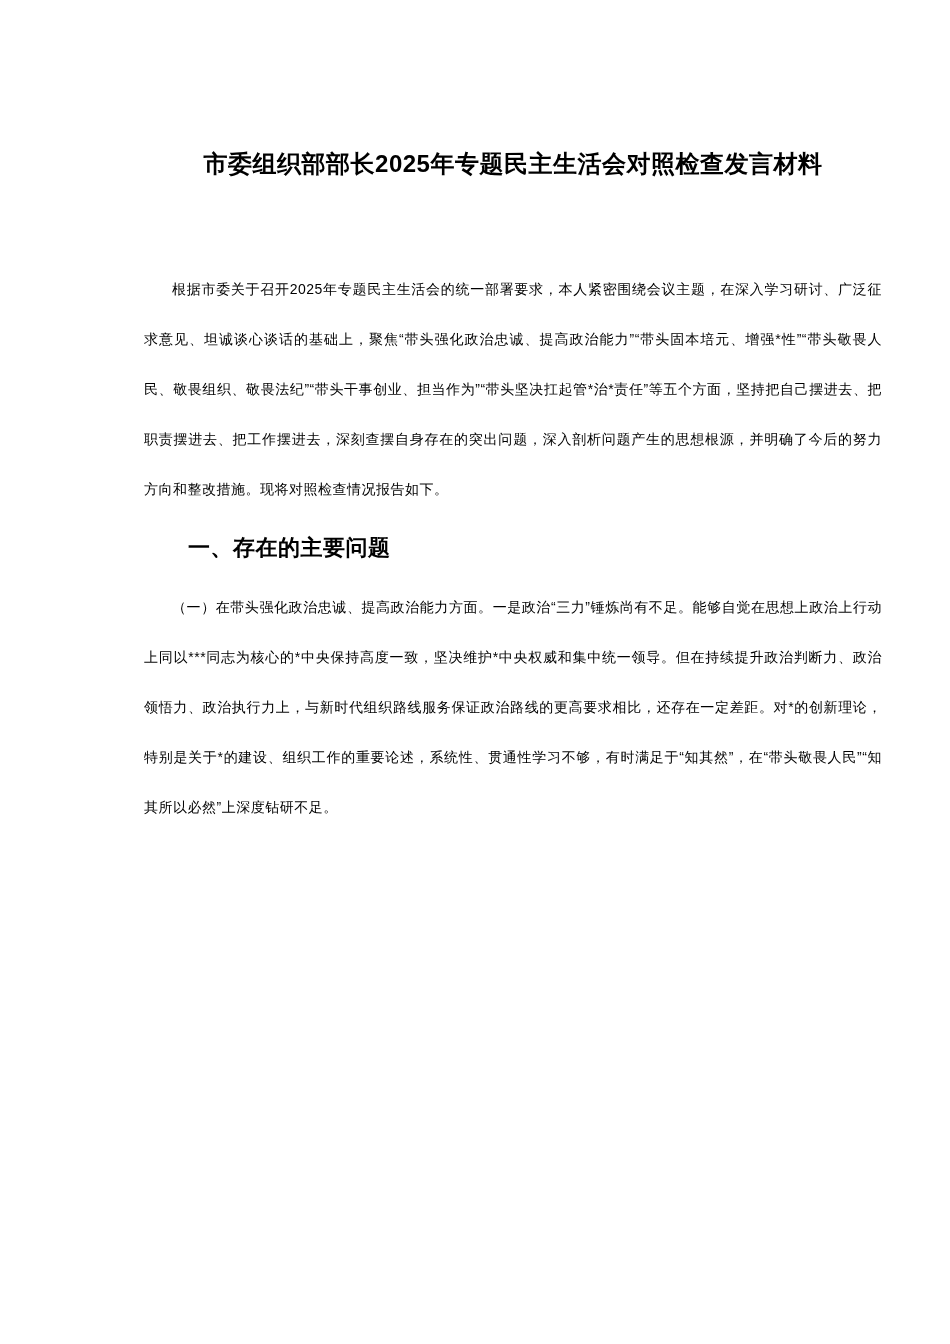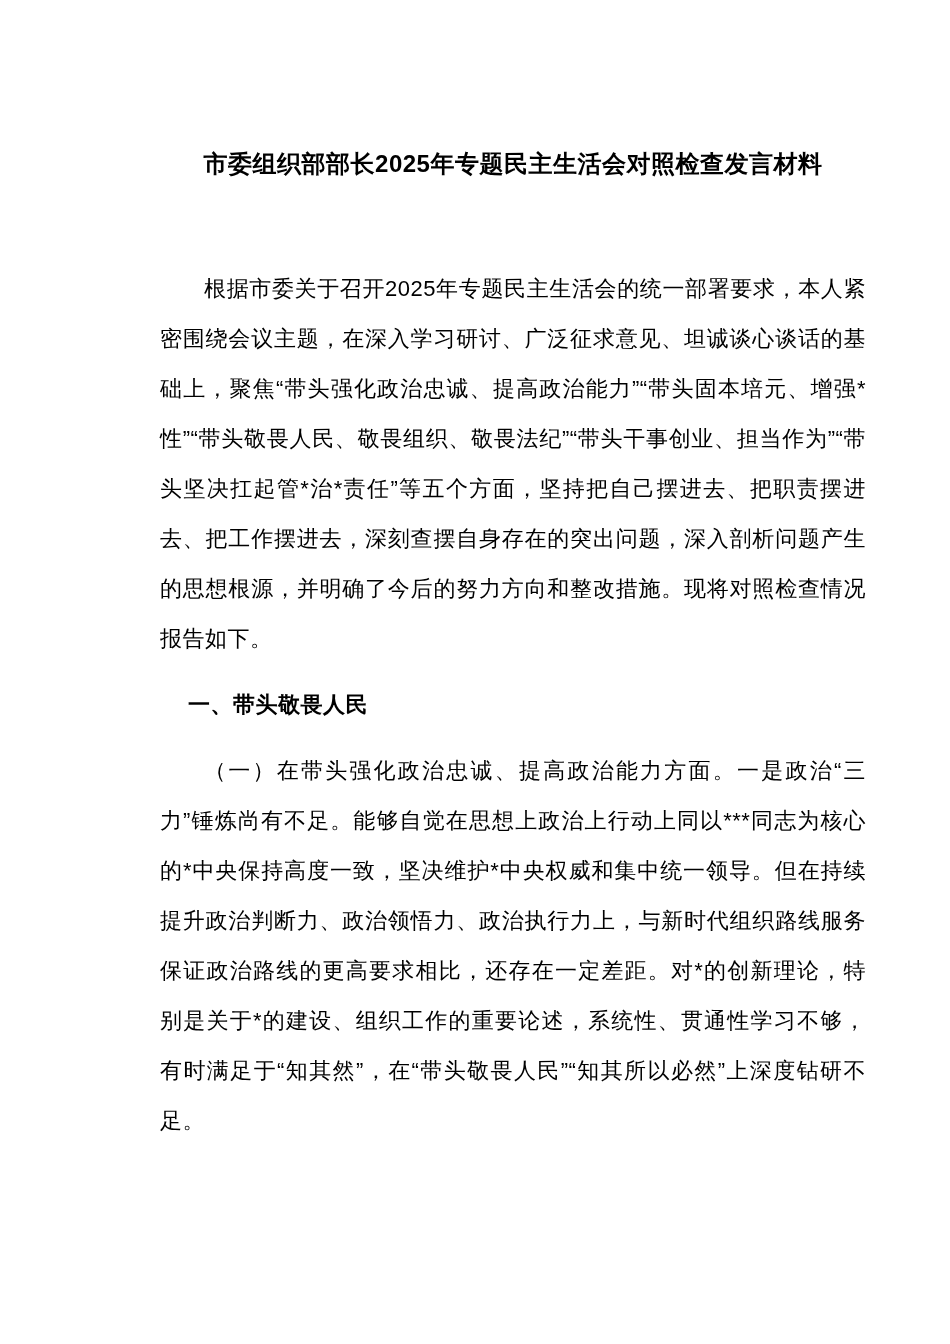--- a/index.html
+++ b/index.html
@@ -21,26 +21,26 @@
   }
   .doc-title {
     font-size: 24px;
     font-weight: bold;
     text-align: center;
     line-height: 36px;
     margin: 28px 0 0 0;
     letter-spacing: 0.5px;
   }
   .body-para {
-    font-size: 22px;
+    font-size: 14px;
     line-height: 50px;
     text-align: justify;
     text-justify: inter-ideograph;
     text-indent: 2em;
-    margin: 16px;
+    margin: 0;
     letter-spacing: 0.5px;
   }
   .first-para {
     margin-top: 82px;
   }
   .section-heading {
     font-size: 22px;
     font-weight: bold;
     line-height: 50px;
     text-indent: 2em;
@@ -49,16 +49,16 @@
   }
 </style>
 </head>
 <body>
 
 <div class="page">
   <h1 class="doc-title">市委组织部部长2025年专题民主生活会对照检查发言材料</h1>
 
   <p class="body-para first-para">根据市委关于召开2025年专题民主生活会的统一部署要求，本人紧密围绕会议主题，在深入学习研讨、广泛征求意见、坦诚谈心谈话的基础上，聚焦“带头强化政治忠诚、提高政治能力”“带头固本培元、增强*性”“带头敬畏人民、敬畏组织、敬畏法纪”“带头干事创业、担当作为”“带头坚决扛起管*治*责任”等五个方面，坚持把自己摆进去、把职责摆进去、把工作摆进去，深刻查摆自身存在的突出问题，深入剖析问题产生的思想根源，并明确了今后的努力方向和整改措施。现将对照检查情况报告如下。</p>
 
-  <h2 class="section-heading">一、带头敬畏人民</h2>
+  <h2 class="section-heading">一、存在的主要问题</h2>
 
   <p class="body-para">（一）在带头强化政治忠诚、提高政治能力方面。一是政治“三力”锤炼尚有不足。能够自觉在思想上政治上行动上同以***同志为核心的*中央保持高度一致，坚决维护*中央权威和集中统一领导。但在持续提升政治判断力、政治领悟力、政治执行力上，与新时代组织路线服务保证政治路线的更高要求相比，还存在一定差距。对*的创新理论，特别是关于*的建设、组织工作的重要论述，系统性、贯通性学习不够，有时满足于“知其然”，在“带头敬畏人民”“知其所以必然”上深度钻研不足。</p>
 </div>
 
 </body></html>

